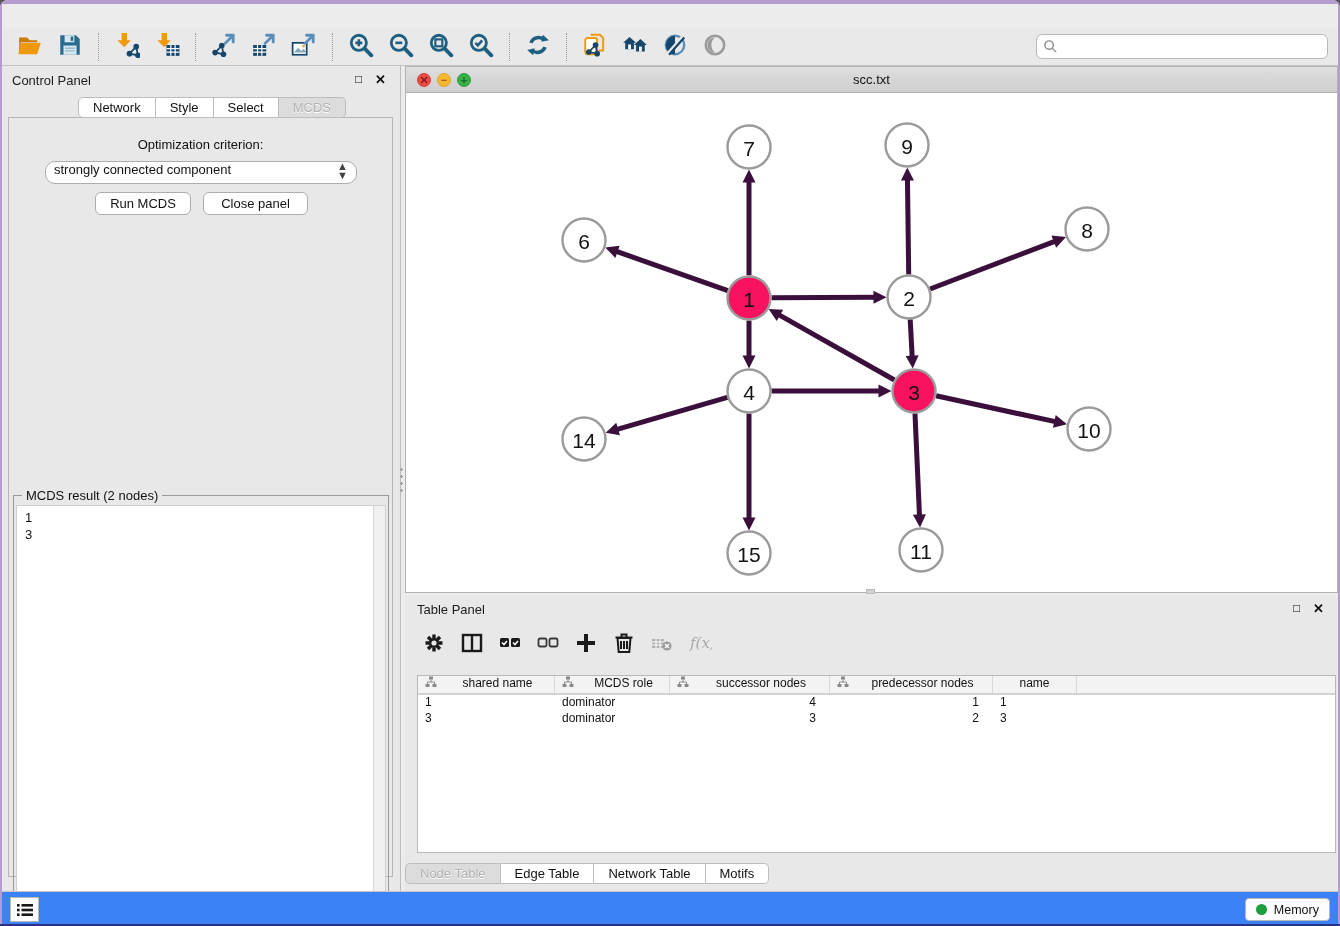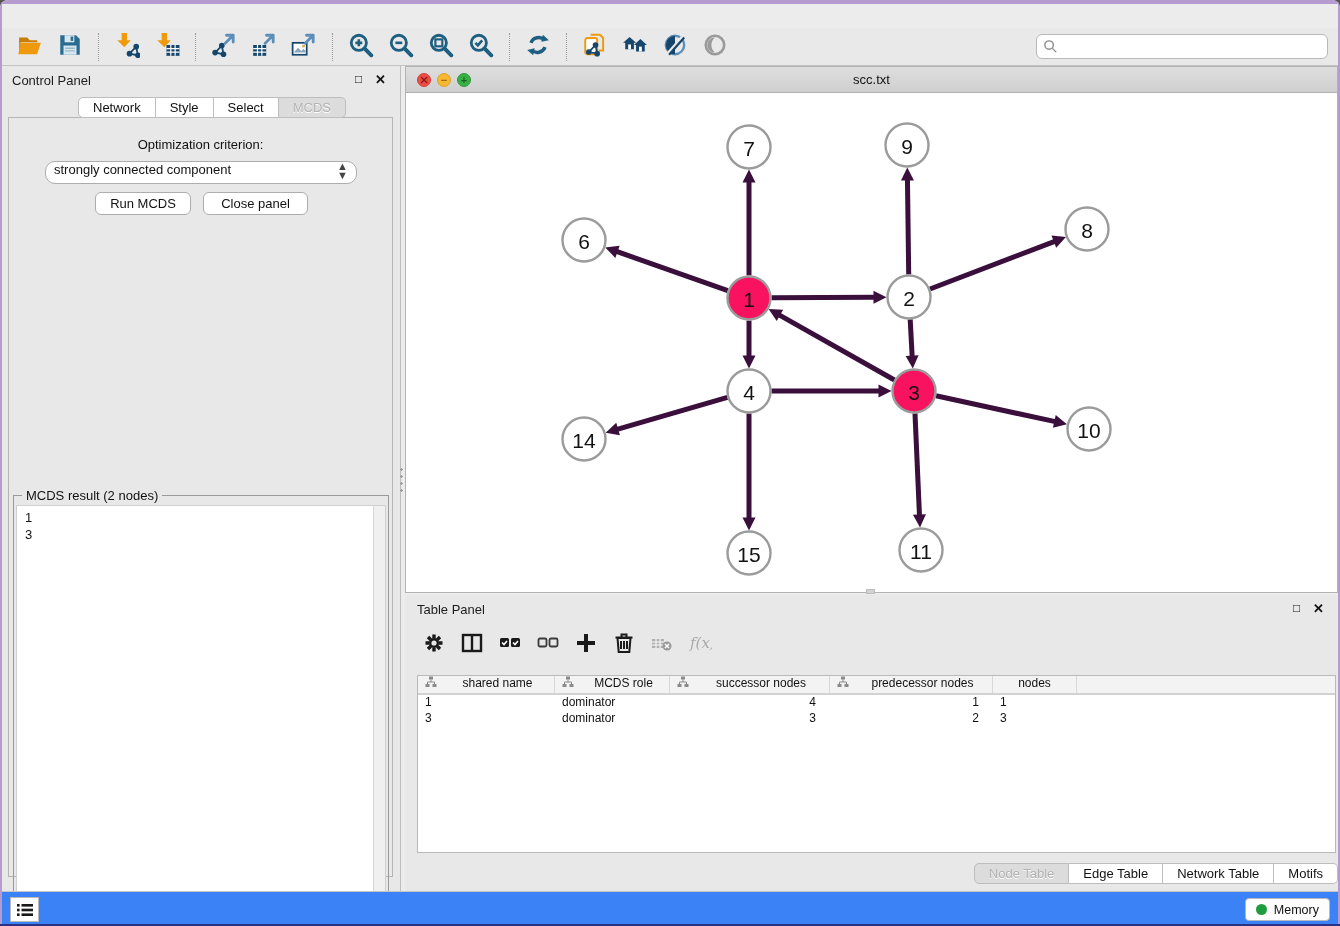--- a/index.html
+++ b/index.html
@@ -111,21 +111,21 @@
                 background:#fff; border:1px solid #b9b9b9; overflow:hidden; }
   .dt-header { display:flex; height:19px; background:#f3f3f3; border-bottom:2px solid #d2d2d2; }
   .dt-hcell { display:flex; align-items:flex-start; font-size:12px; color:#111;
               border-right:1px solid #d8d8d8; padding:0 4px; overflow:hidden; }
   .dt-hcell .ns-icon { margin:0 8px 0 3px; flex:0 0 auto; }
   .dt-hcell .hlabel { flex:1; text-align:center; white-space:nowrap; }
   .dt-row { display:flex; height:16px; }
   .dt-cell { font-size:12px; color:#111; padding:0 7px; white-space:nowrap; overflow:hidden; }
   .dt-cell.right { text-align:right; padding-right:14px; }
 
-  .tp-tabs { position:absolute; left:0; right:0; top:268px; display:flex; justify-content:flex-end; }
+  .tp-tabs { position:absolute; left:0; right:0; top:268px; display:flex; justify-content:flex-start; }
 
   
   .statusbar { position:absolute; left:0; top:891px; width:100%; height:33px;
                background:#3b82f6; border-top:1px solid #c6c6c6; }
   .list-btn { position:absolute; left:10px; top:5px; width:29px; height:25px; background:#fff;
               border:1px solid #b9b9b9; display:flex; align-items:center; justify-content:center; cursor:pointer; }
   .memory-btn { position:absolute; right:10px; top:6px; height:23px; background:#fdfdfd;
                 border:1px solid #b9b9b9; border-radius:4px; display:flex; align-items:center;
                 padding:0 10px; font-size:12.5px; color:#111; cursor:pointer; }
   .mem-dot { width:11px; height:11px; border-radius:50%; background:#1f9d3e; margin-right:7px; }
@@ -555,21 +555,21 @@
   <g fill="#8a8a8a">
                 <rect x="4" y="0.5" width="4" height="3"></rect>
                 <rect x="0.5" y="8" width="4" height="3"></rect>
                 <rect x="7.5" y="8" width="4" height="3"></rect>
   <path d="M6 3.5 v2.5 M2.5 8 V6 h7 v2" stroke="#8a8a8a" fill="none" stroke-width="1"></path>
               </g>
             </svg>
             <span class="hlabel">predecessor nodes</span>
           </div>
           <div class="dt-hcell" style="width: 84px;">
-            <span class="hlabel">nodes</span>
+            <span class="hlabel">name</span>
           </div>
         </div>
       <div id="dt-body">
           <div class="dt-row">
             <div class="dt-cell" style="width: 137px;">1</div>
             <div class="dt-cell" style="width: 115px;">dominator</div>
             <div class="dt-cell right" style="width: 160px;">4</div>
             <div class="dt-cell right" style="width: 163px;">1</div>
             <div class="dt-cell" style="width: 84px;">1</div>
           </div>

